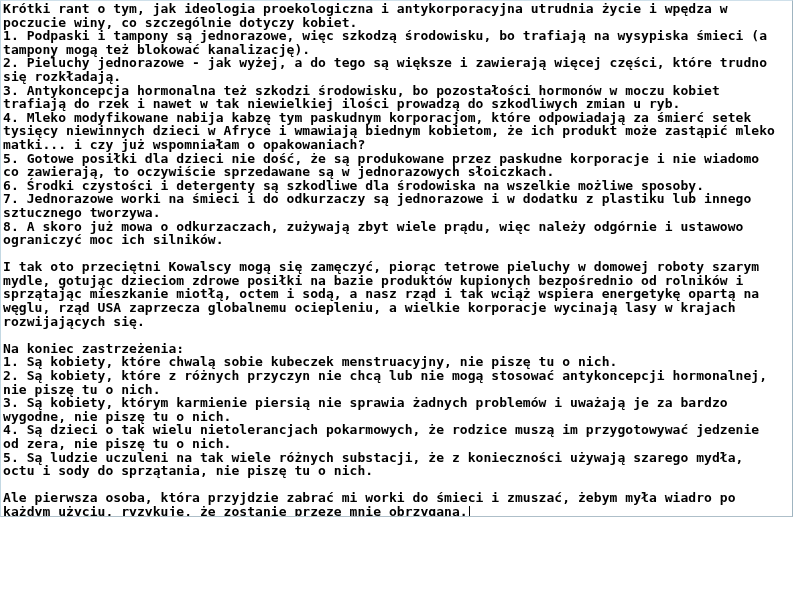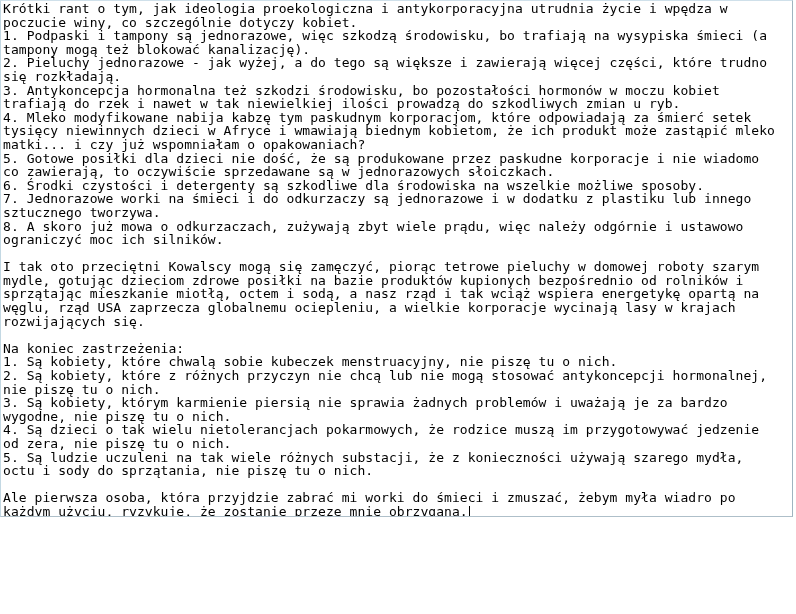--- a/index.html
+++ b/index.html
@@ -26,20 +26,21 @@
     border-style: solid;
     border-width: 1px;
     border-top-color: #cfe0ea;
     border-left-color: #c3d8e3;
     border-right-color: #9fb4c0;
     border-bottom-color: #aebfc9;
     padding: 1px 2px;
     overflow: hidden;
     background: #ffffff;
     cursor: text;
+    font-weight: bold;
   }
   .doc-text {
     font-family: "DejaVu Sans Mono", monospace;
     font-size: 13px;
     line-height: 13.6px;
     color: #000000;
     white-space: pre;
     letter-spacing: 0.05px;
   }
   .caret {

